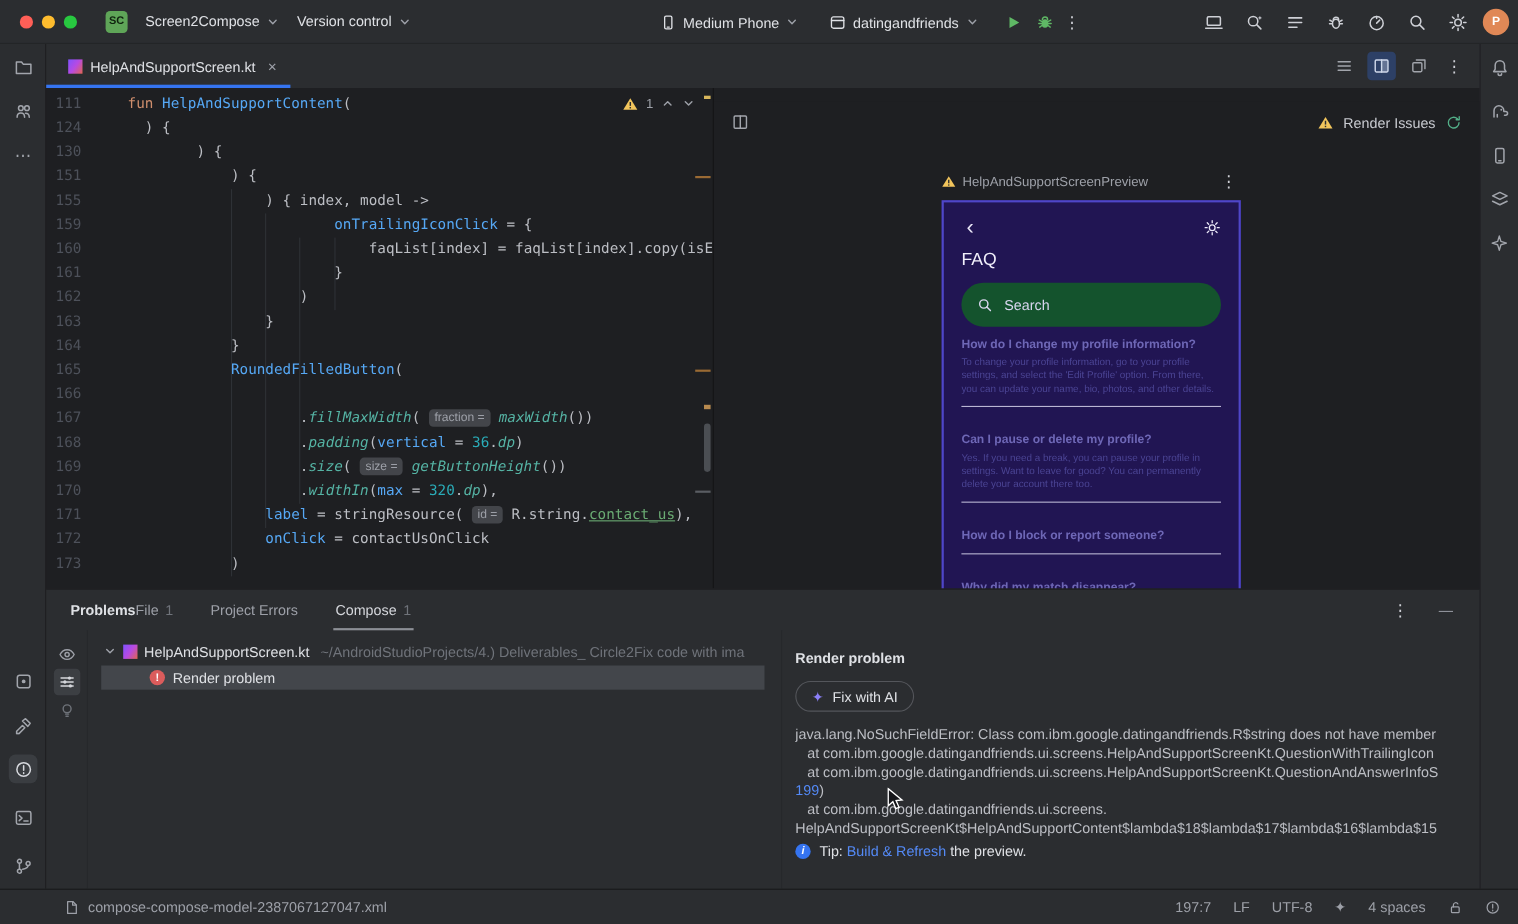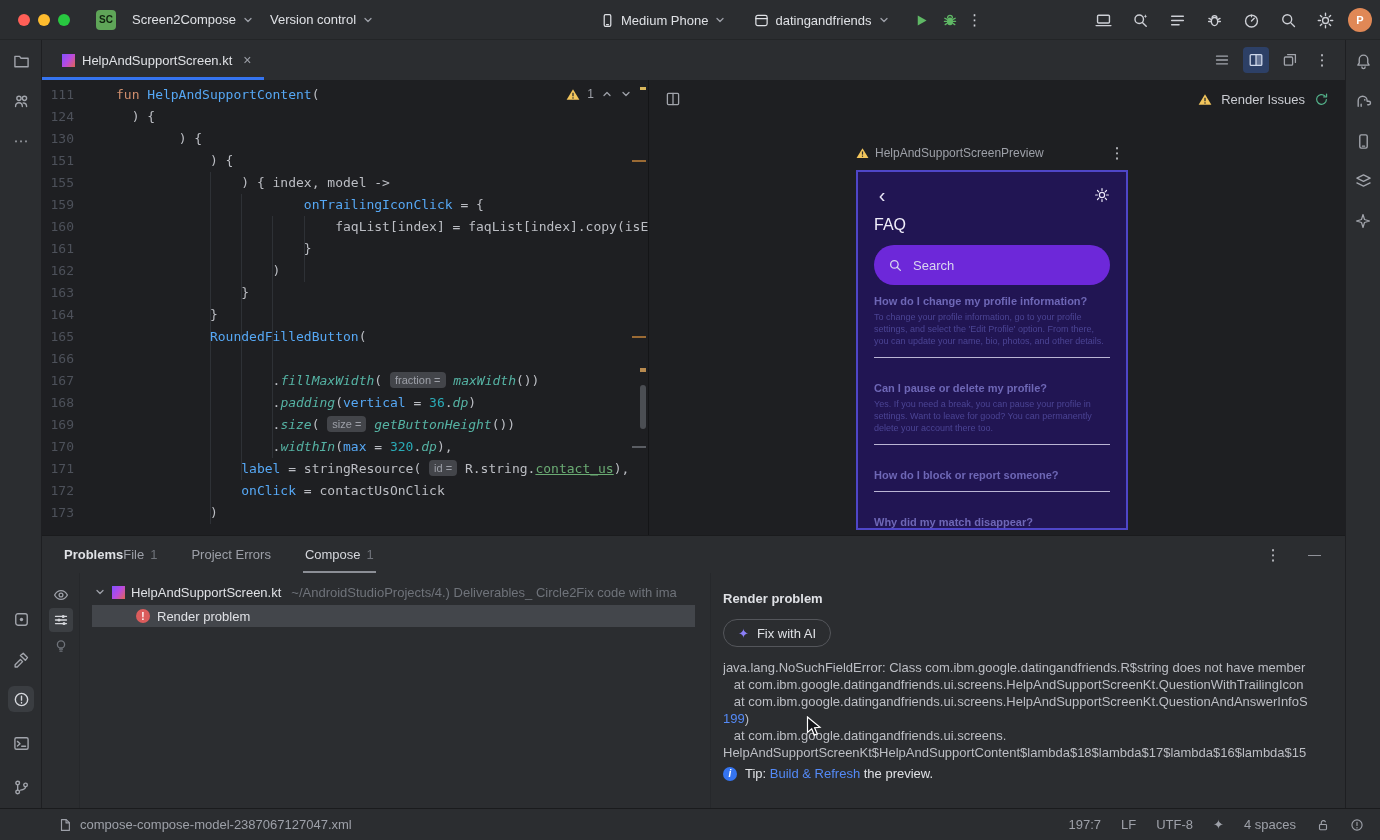--- a/index.html
+++ b/index.html
@@ -54,30 +54,30 @@
   .tk-pl{color:#bcbec4}
   .tk-chip{background:#43454a;color:#9da0a8;border-radius:4px;padding:0 5px;font-size:11px;font-family:"Liberation Sans",sans-serif;display:inline-block;height:16px;line-height:16px;vertical-align:1px;font-style:normal}
   .guide{position:absolute;width:1px;background:#2e3136;z-index:1}
   .inspect{position:absolute;top:7px;right:16px;display:flex;align-items:center;gap:7px;color:#9da0a8;font-size:12px;z-index:5}
   .sb-thumb{position:absolute;right:2px;top:305px;width:6px;height:44px;background:#4b4e53;border-radius:3px;z-index:4}
   .sb-mark{position:absolute;right:2px;width:6px;z-index:4}
   .fold-dash{position:absolute;left:590px;width:14px;height:2px;z-index:3}
 
   
   .vsep{position:absolute;left:648px;top:80px;width:1px;height:455px;background:#141517}
-  .preview{position:absolute;left:649px;top:80px;width:696px;height:516px;background:#1e1f22;overflow:hidden}
+  .preview{position:absolute;left:649px;top:92px;width:696px;height:516px;background:#1e1f22;overflow:hidden}
   .preview-toolbar{position:absolute;left:0;top:0;right:0;height:38px;display:flex;align-items:center}
   .pt-left{margin-left:16px;color:#a2a5ac}
   .pt-right{margin-left:auto;display:flex;align-items:center;gap:9px;padding-right:16px;color:#c9cbd1}
   .preview-label{position:absolute;left:207px;top:64px;width:272px;display:flex;align-items:center;gap:6px;color:#9da0a8;font-size:12px}
   .phone{position:absolute;left:207px;top:90px;width:272px;height:360px;background:#211553;border:2px solid #4f46c8;overflow:hidden;padding:12px 16px}
   .phone-top{display:flex;justify-content:space-between;align-items:center;color:#ebe8f8;height:22px}
   .phone-back{font-size:20px;line-height:20px;width:16px}
   .phone-title{font-size:16px;color:#f1effb;margin-top:10px}
-  .search-pill{margin-top:11px;height:40px;border-radius:20px;background:#6d28d9;display:flex;align-items:center;gap:10px;padding:0 14px;color:#d9d6ef}
+  .search-pill{margin-top:11px;height:40px;border-radius:20px;background:#14532d;display:flex;align-items:center;gap:10px;padding:0 14px;color:#d9d6ef}
   .faq{margin-top:8px}
   .faq-q{color:#6e67b6;font-size:11px;font-weight:600;margin-top:24px;cursor:pointer}
   .faq-q.first{margin-top:10px}
   .faq-a{color:#4b4494;font-size:9px;line-height:12px;margin-top:4px;padding-right:4px}
   .faq-div{height:1px;background:#dcd9f0;opacity:.82;margin-top:10px}
 
   
   .bottom{position:absolute;left:42px;top:535px;width:1303px;height:273px;background:#2b2d30;border-top:1px solid #1a1b1d}
   .pp-header{height:37px;display:flex;align-items:center}
   .pp-title{margin-left:22px;font-weight:700;color:#dfe1e5}

